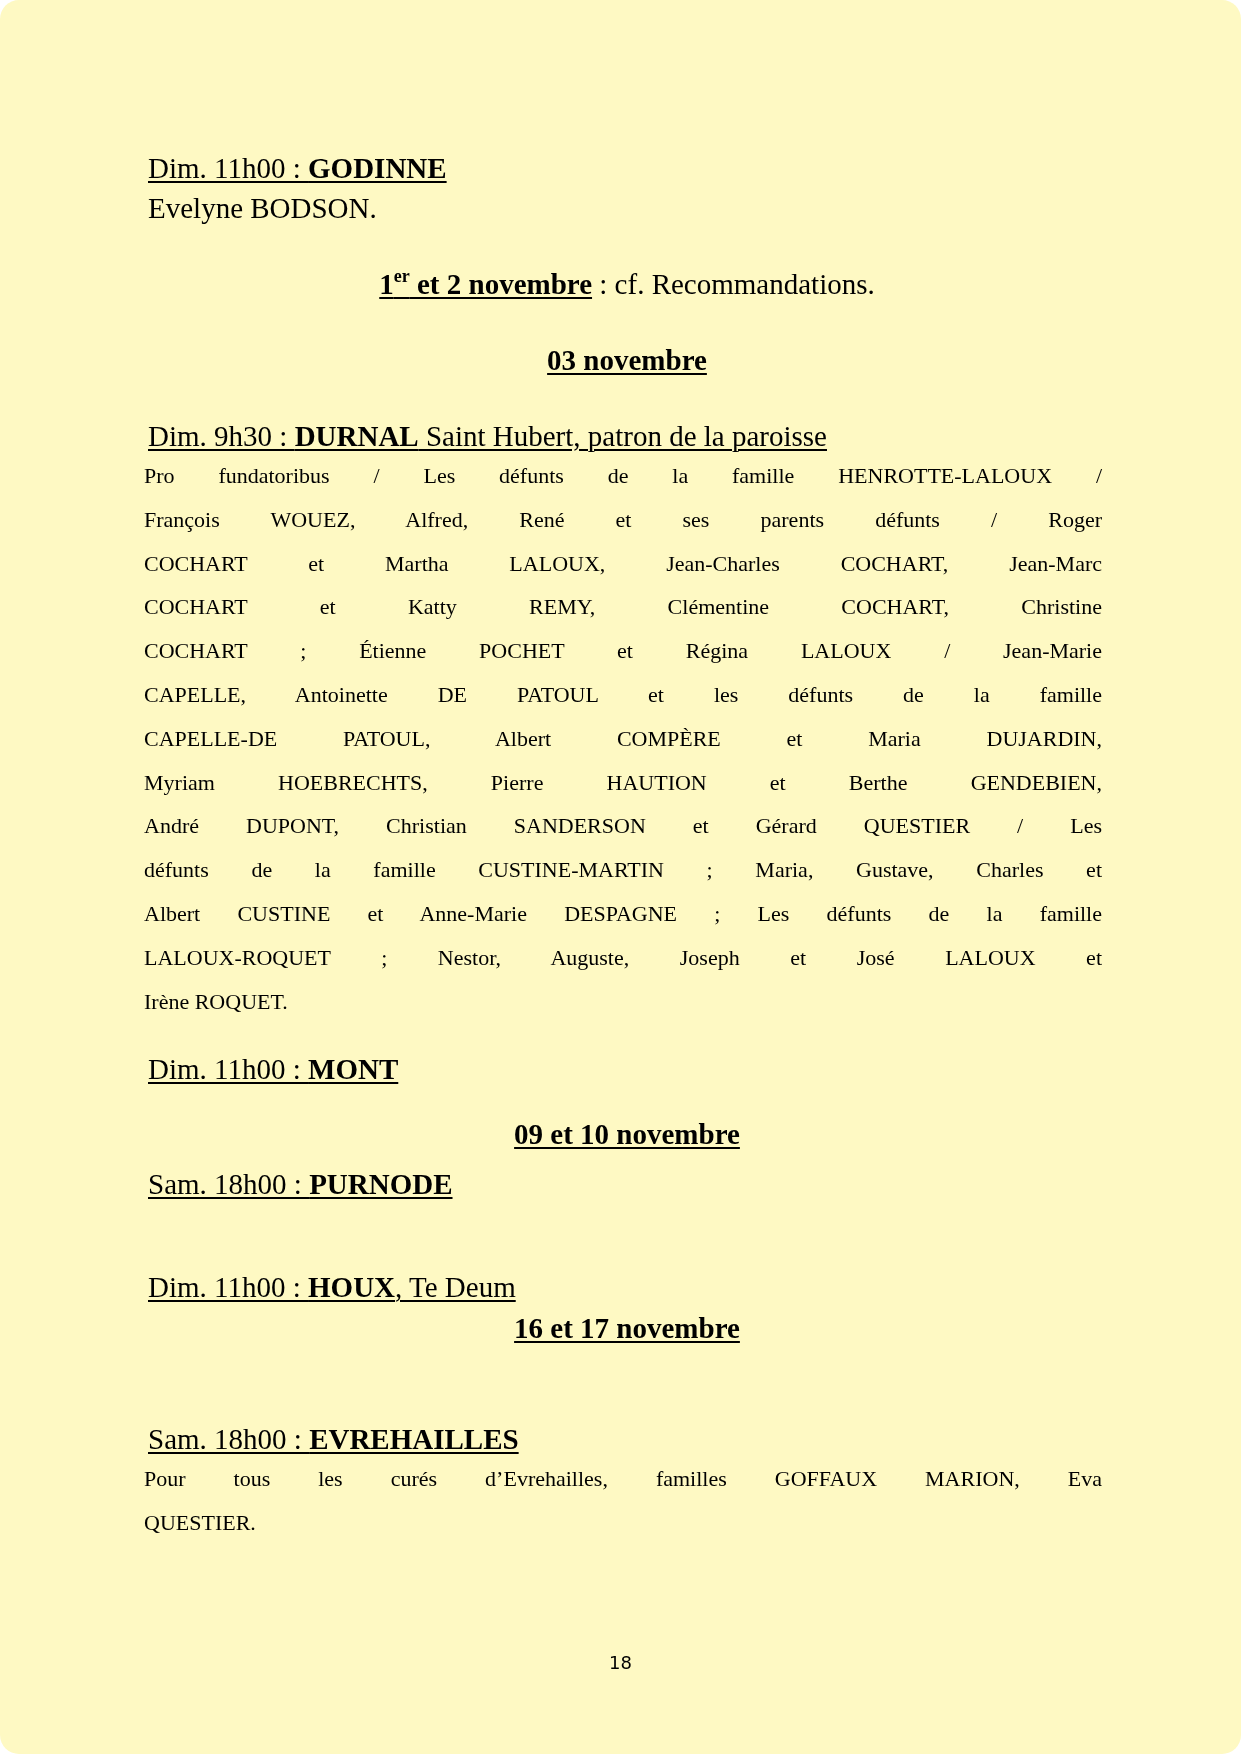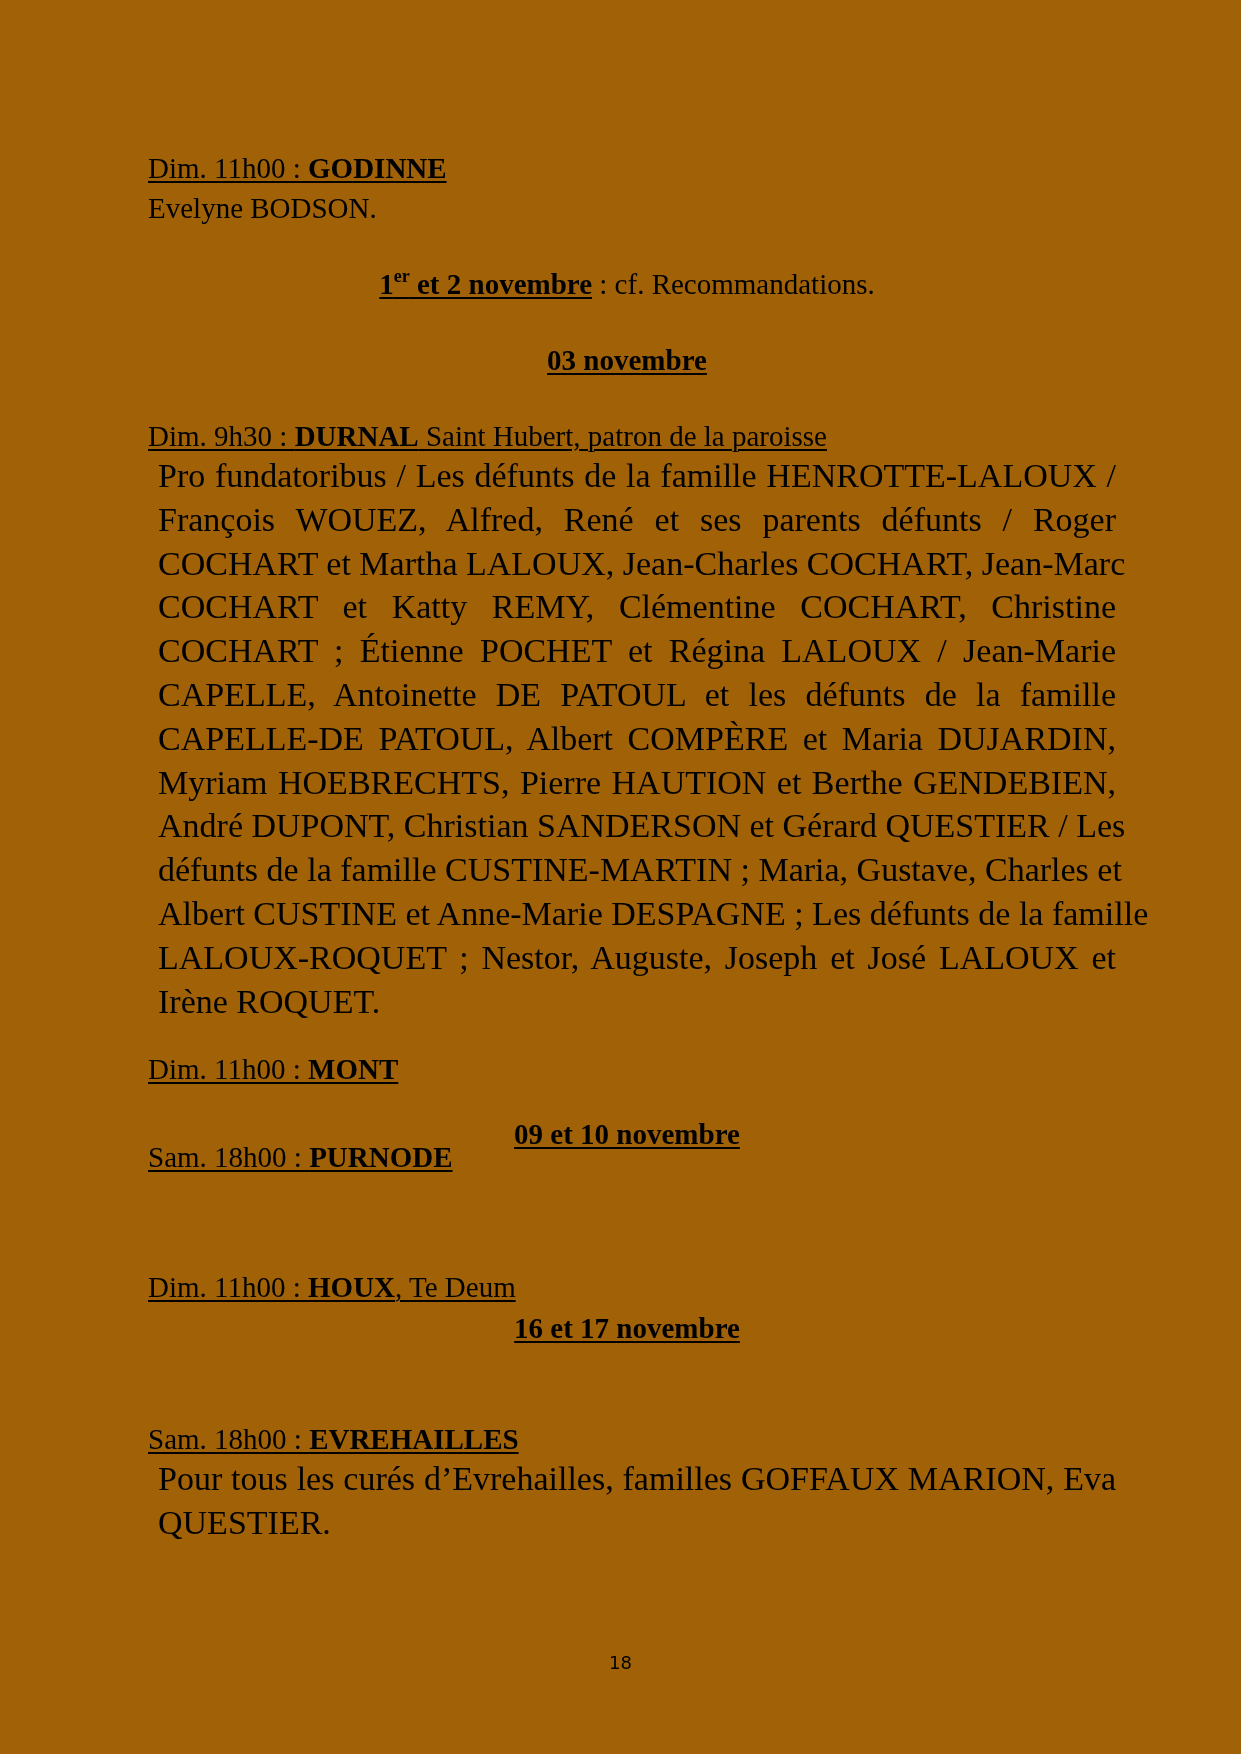--- a/index.html
+++ b/index.html
@@ -1,23 +1,23 @@
 <!DOCTYPE html>
 <html><head>
 <meta charset="utf-8">
 <style>
   html, body { margin: 0; padding: 0; background: #ffffff; }
   body { width: 1241px; height: 1754px; position: relative; overflow: hidden;
          font-family: "Liberation Serif", "DejaVu Serif", serif; color: #000; }
-  .page { position: absolute; left: 0; top: 0; width: 1241px; height: 1754px; background: #a16207; }
+  .page { position: absolute; left: 0; top: 0; width: 1241px; height: 1754px; background: #fef9c3; border-radius: 19px; }
   .line { position: absolute; left: 148px; font-size: 29px; line-height: 36px; white-space: nowrap; }
   .u { text-decoration: underline; text-decoration-thickness: 2px; text-underline-offset: 3px; }
   .b { font-weight: bold; }
   .center { left: 148px; width: 958px; text-align: center; }
-  .para { position: absolute; left: 158px; width: 958px; font-size: 34px; line-height: 43.8px;
+  .para { position: absolute; left: 144px; width: 958px; font-size: 22px; line-height: 43.8px;
           text-align: justify; font-family: Liberation Serif, serif; }
   .para .jl { display: block; text-align: justify; text-align-last: justify; white-space: nowrap; }
   .para .jl.last { text-align-last: left; }
   sup { font-size: 18px; vertical-align: 12px; line-height: 0; }
   .pagenum { position: absolute; left: 0; width: 1241px; text-align: center; top: 1652px;
              font-family: "DejaVu Sans", "Liberation Sans", sans-serif; font-size: 18px; }
 </style>
 </head>
 <body>
 
@@ -57,21 +57,21 @@
   </div>
 
   <div class="line" style="top:1051px;">
     <span class="u">Dim. 11h00 : </span><span class="u b">MONT</span>
   </div>
 
   <div class="line center" style="top:1116px;">
     <span class="u b">09 et 10 novembre</span>
   </div>
 
-  <div class="line" style="top:1139px;">
+  <div class="line" style="top:1166px;">
     <span class="u">Sam. 18h00 : </span><span class="u b">PURNODE</span>
   </div>
 
   <div class="line" style="top:1269px;font-family:Liberation Serif, serif;">
     <span class="u">Dim. 11h00 : </span><span class="u b">HOUX</span><span class="u">, Te Deum</span>
   </div>
 
   <div class="line center" style="top:1310px;">
     <span class="u b">16 et 17 novembre</span>
   </div>

